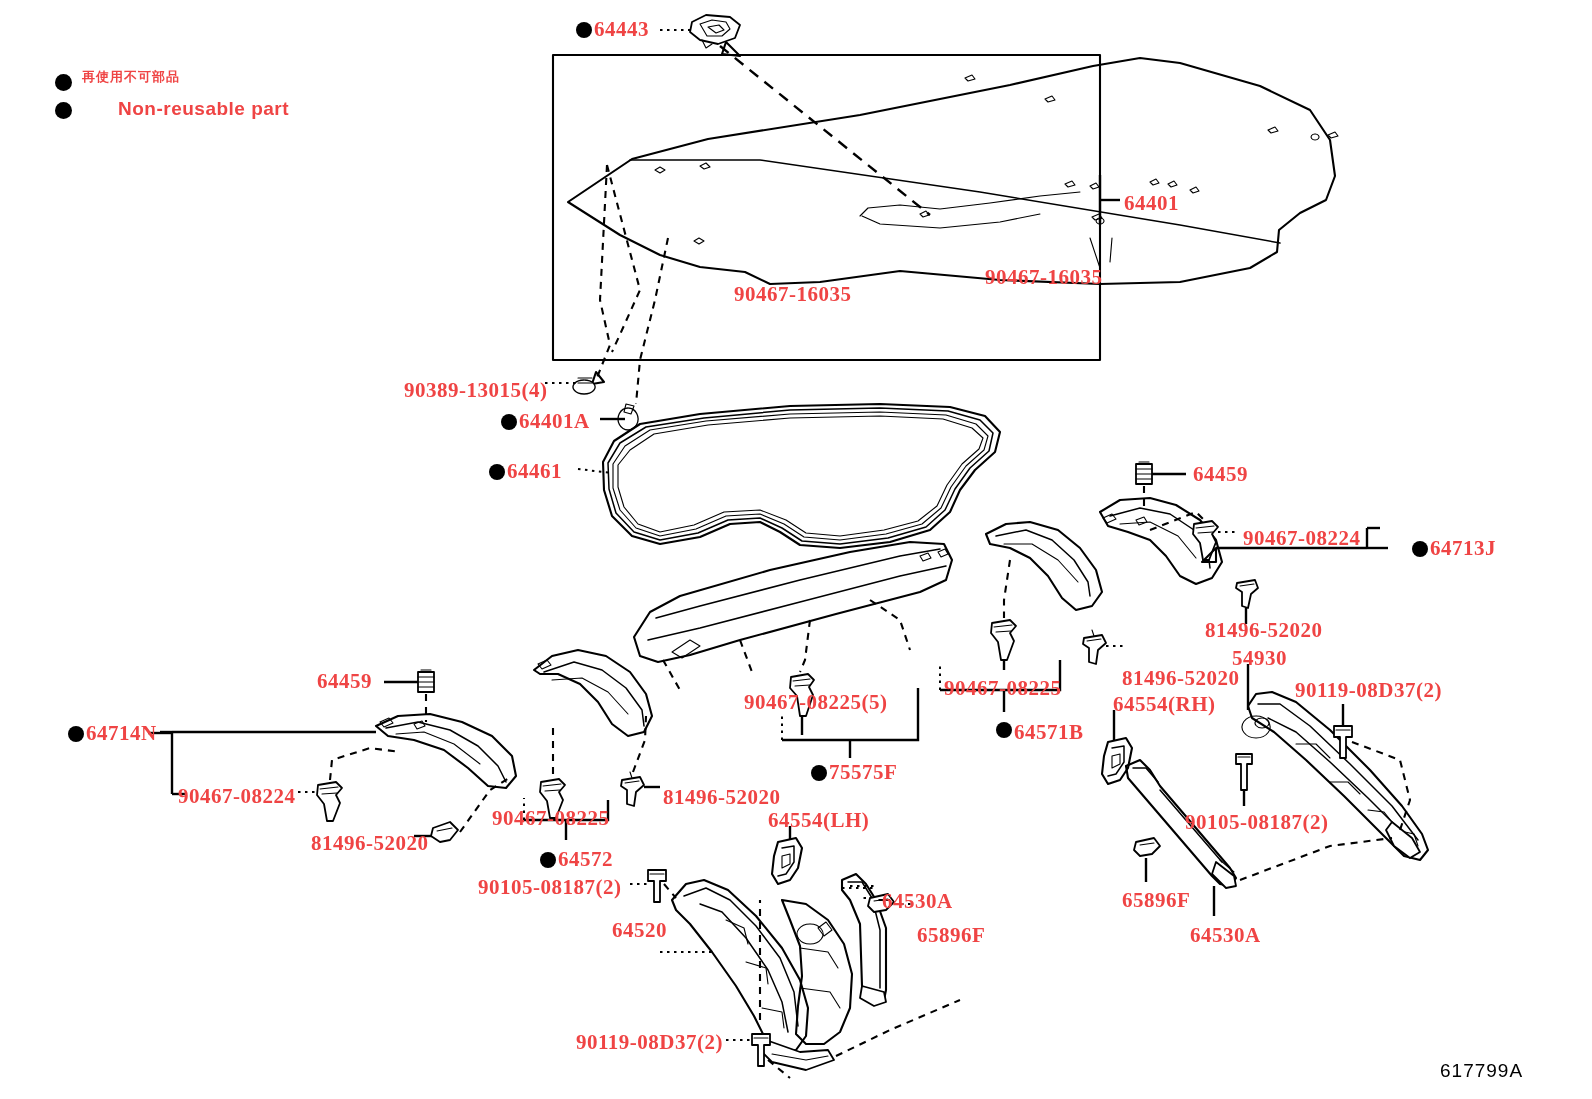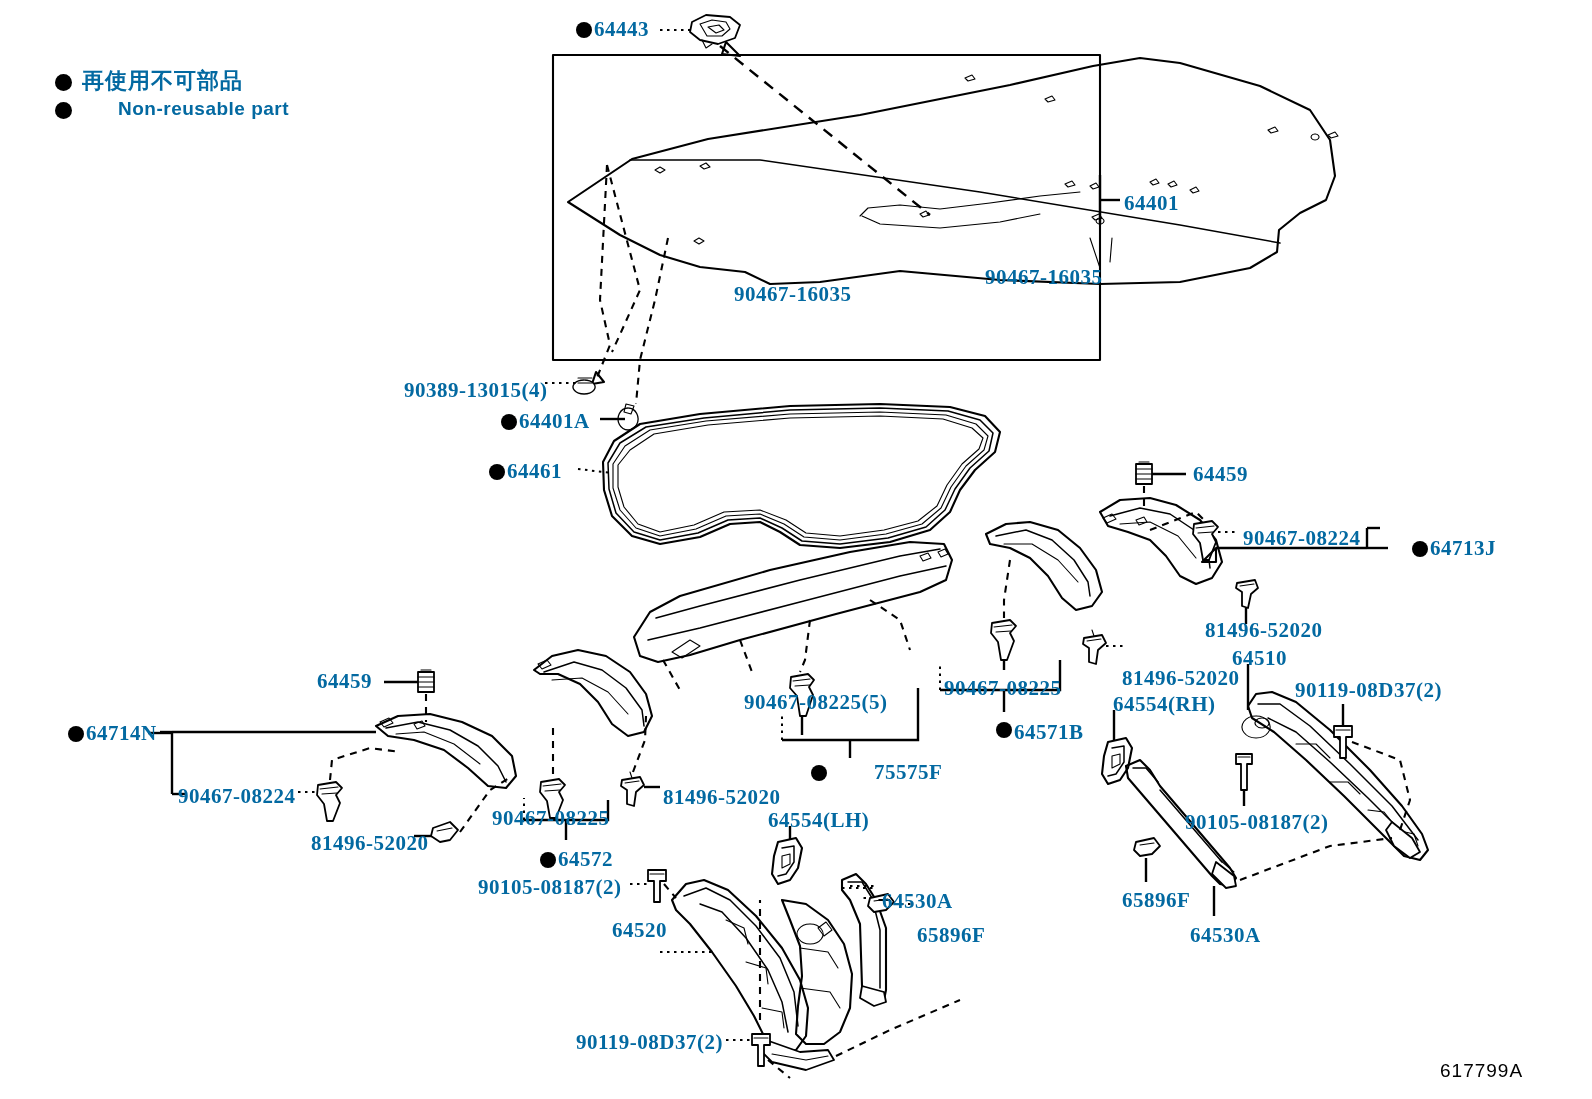--- a/index.html
+++ b/index.html
@@ -13,29 +13,29 @@
     height: 1099px;
     background: #ffffff;
     font-family: "Liberation Serif", "DejaVu Serif", serif;
     overflow: hidden;
   }
   .lbl {
     position: absolute;
     font-family: "Liberation Serif", "DejaVu Serif", serif;
     font-weight: bold;
     font-size: 21px;
-    color: #0369a1;
+    color: #ef4444;
     white-space: nowrap;
     letter-spacing: 0.5px;
     line-height: 1;
   }
   .lbl.jp {
     font-family: "DejaVu Sans", sans-serif;
     font-weight: bold;
-    font-size: 22px;
+    font-size: 13px;
     letter-spacing: 1px;
   }
   .lbl.small {
     font-size: 19px;
   }
   .dot {
     position: absolute;
     border-radius: 50%;
     background: #000;
   }
@@ -495,21 +495,21 @@
         <span>90467-08224</span>
       </div>
       <div class="lbl" style="left: 1412px; top: 538px; display: flex; align-items: center;">
         <span style="display: inline-block; width: 16px; height: 16px; border-radius: 50%; background: rgb(0, 0, 0); margin-right: 2px;"></span>
         <span>64713J</span>
       </div>
       <div class="lbl" style="left: 1205px; top: 620px; display: flex; align-items: center;">
         <span>81496-52020</span>
       </div>
       <div class="lbl" style="left: 1232px; top: 648px; display: flex; align-items: center;">
-        <span>64510</span>
+        <span>54930</span>
       </div>
       <div class="lbl" style="left: 1295px; top: 680px; display: flex; align-items: center;">
         <span>90119-08D37(2)</span>
       </div>
       <div class="lbl" style="left: 1122px; top: 668px; display: flex; align-items: center;">
         <span>81496-52020</span>
       </div>
       <div class="lbl" style="left: 1085px; top: 694px; display: flex; align-items: center; margin-left: 28px;">
         <span>64554(RH)</span>
       </div>
@@ -542,21 +542,21 @@
       <div class="lbl" style="left: 663px; top: 787px; display: flex; align-items: center;">
         <span>81496-52020</span>
       </div>
       <div class="lbl" style="left: 540px; top: 849px; display: flex; align-items: center;">
         <span style="display: inline-block; width: 16px; height: 16px; border-radius: 50%; background: rgb(0, 0, 0); margin-right: 2px;"></span>
         <span>64572</span>
       </div>
       <div class="lbl" style="left: 744px; top: 692px; display: flex; align-items: center;">
         <span>90467-08225(5)</span>
       </div>
-      <div class="lbl" style="left: 811px; top: 762px; display: flex; align-items: center; gap: 45px;">
+      <div class="lbl" style="left: 811px; top: 762px; display: flex; align-items: center;">
         <span style="display: inline-block; width: 16px; height: 16px; border-radius: 50%; background: rgb(0, 0, 0); margin-right: 2px;"></span>
         <span>75575F</span>
       </div>
       <div class="lbl" style="left: 768px; top: 810px; display: flex; align-items: center; justify-content: flex-end;">
         <span>64554(LH)</span>
       </div>
       <div class="lbl" style="left: 478px; top: 877px; display: flex; align-items: center;">
         <span>90105-08187(2)</span>
       </div>
       <div class="lbl" style="left: 882px; top: 891px; display: flex; align-items: center;">

